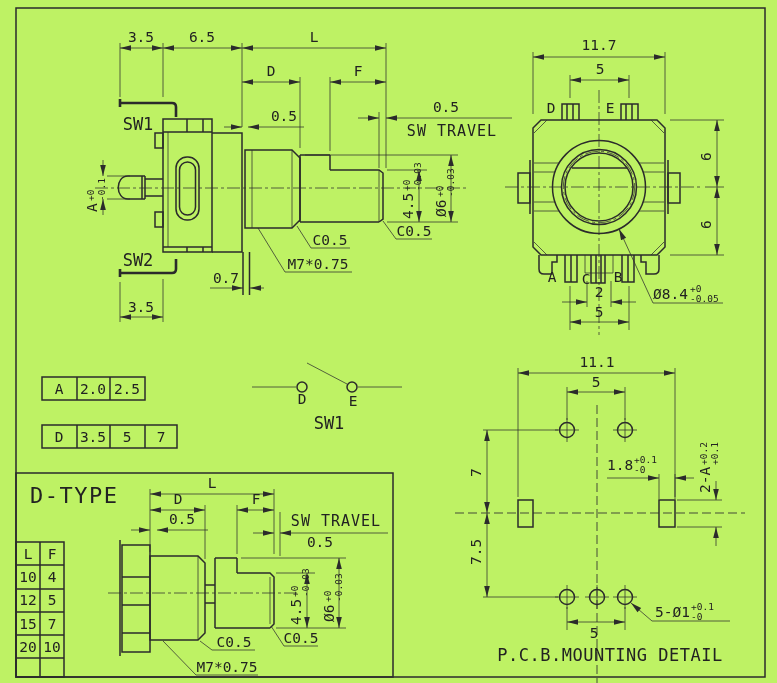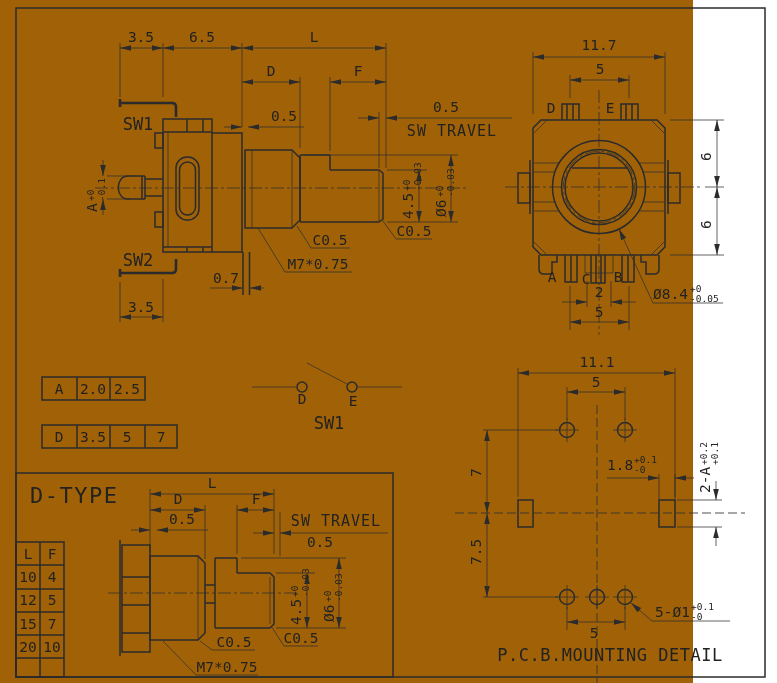--- a/index.html
+++ b/index.html
@@ -1,16 +1,16 @@
 <!DOCTYPE html>
 <html><head>
 <meta charset="utf-8">
 <style>
   html,body{margin:0;padding:0;background:#fff;}
-  .stage{position:relative;width:693px;height:683px;background:#a16207;font-family:"DejaVu Sans Mono","Liberation Mono",monospace;}
+  .stage{position:relative;width:777px;height:683px;background:#bef264;font-family:"DejaVu Sans Mono","Liberation Mono",monospace;}
   svg{display:block}
   svg text{font-family:"DejaVu Sans Mono","Liberation Mono",monospace;fill:#222;}
   .o{stroke:#2b2b2b;stroke-width:1.5;fill:none;stroke-linecap:butt;stroke-linejoin:miter;}
   .o2{stroke:#2b2b2b;stroke-width:2.6;fill:none;}
   .t{stroke:#2f2f2f;stroke-width:.75;fill:none;}
   .c{stroke:#2f2f2f;stroke-width:.75;fill:none;stroke-dasharray:13 3 3 3;}
   .d{stroke:#2f2f2f;stroke-width:.85;fill:none;stroke-dasharray:9 4;}
   .dm{font-size:14.5px;}
   .am{text-anchor:middle;}
   .tl{font-size:9.5px;}

